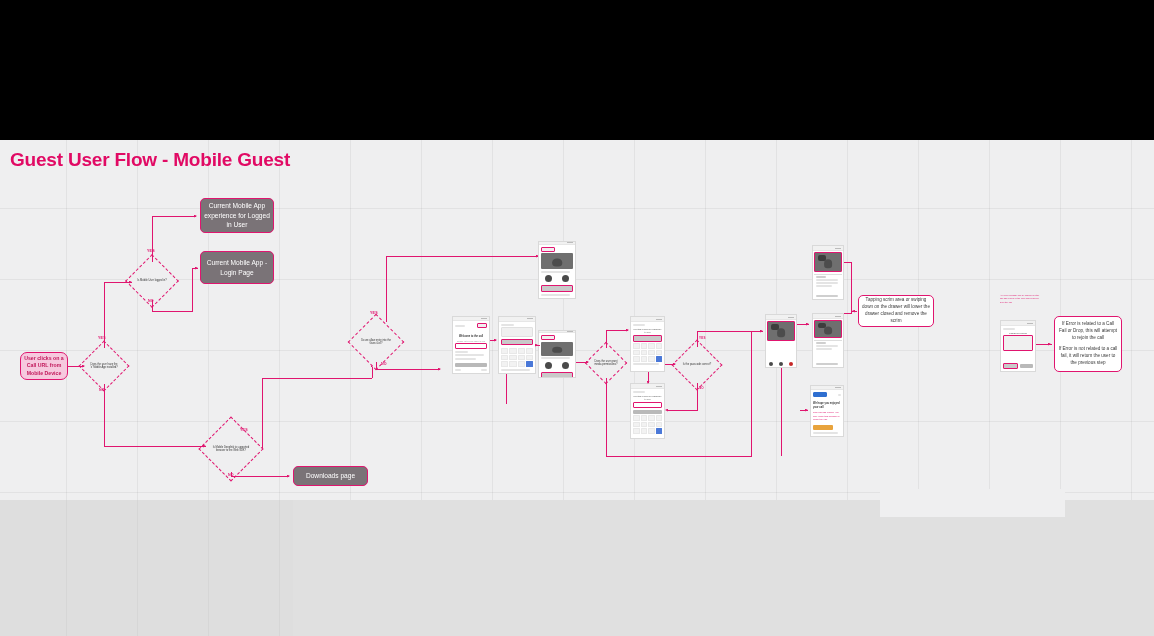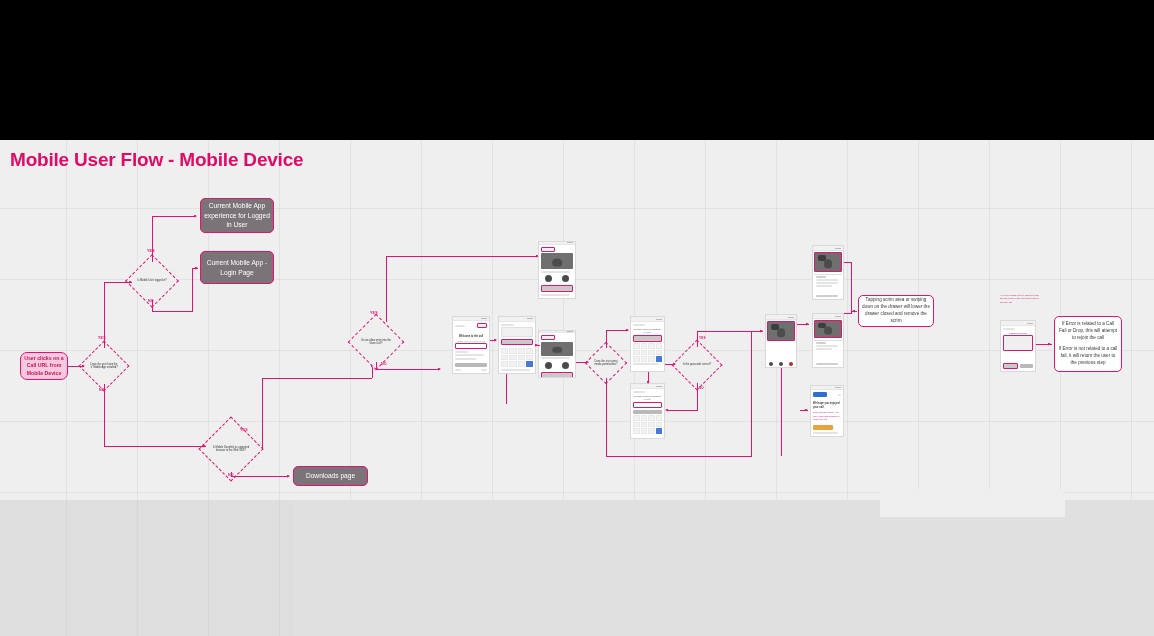--- a/index.html
+++ b/index.html
@@ -95,21 +95,21 @@
   <div class="band">
       <div class="gridb"></div>
     </div>
   <div class="bandlight"></div>
 
   <div class="canvas">
     <div class="grid"></div>
   </div>
   <div class="whiteblock"></div>
 
-  <div class="title">Mobile User Flow - Mobile Device</div>
+  <div class="title">Guest User Flow - Mobile Guest</div>
 
   <div class="node term" style="left:20px;top:352px;width:48px;height:28px;">User clicks on a Call URL from Mobile Device</div>
 
   <div class="dia" style="left:86px;top:348px;width:36px;height:36px;">
     <div class="shape"></div>
     <div class="txt">Does the user have the 'x' Mobile App installed?</div>
   </div>
 
   <div class="dia" style="left:133px;top:262px;width:38px;height:38px;">
     <div class="shape"></div>

